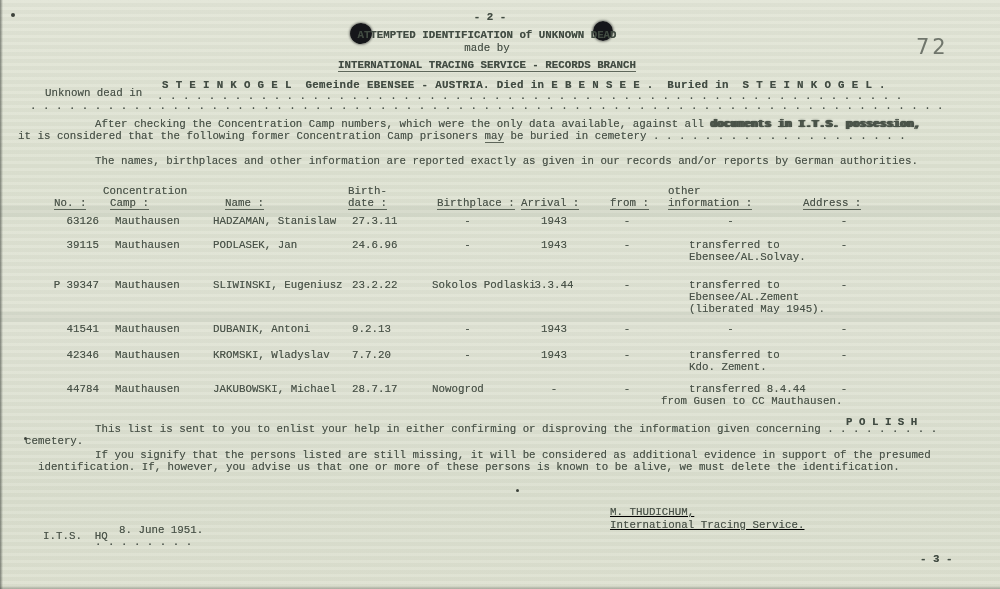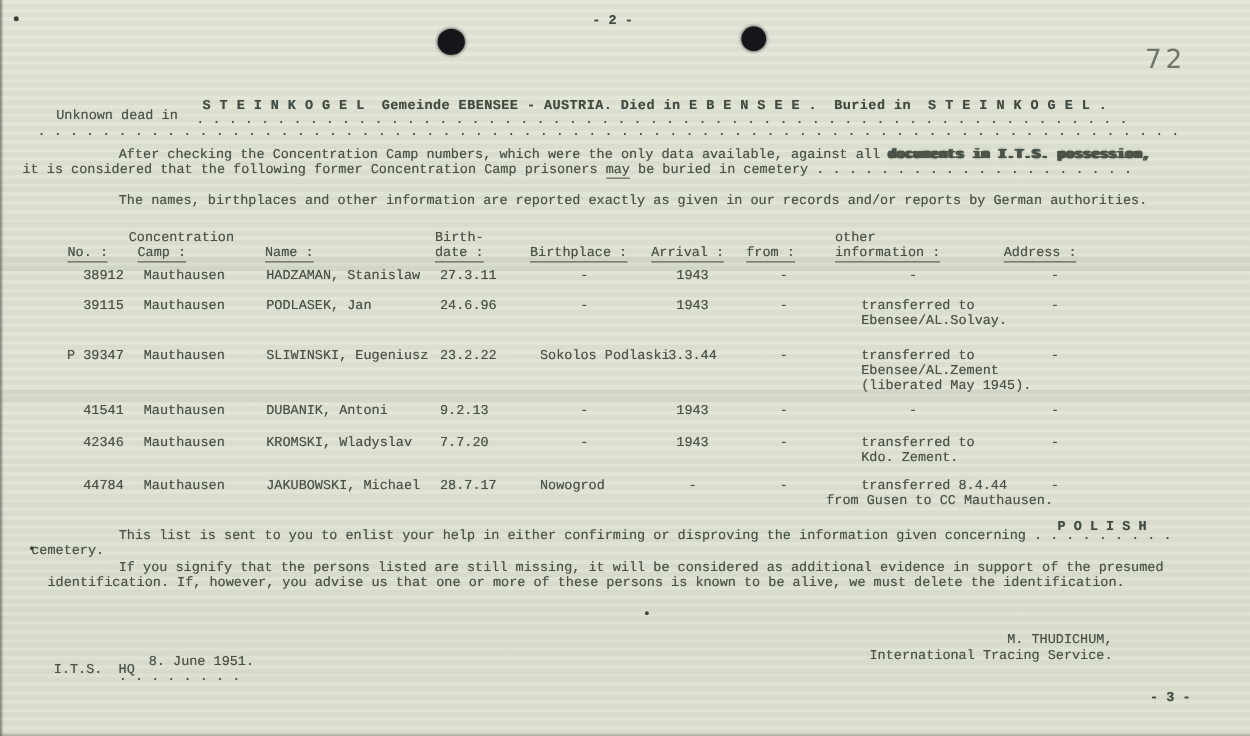--- a/index.html
+++ b/index.html
@@ -50,41 +50,46 @@
   .hul{border-bottom:1px solid rgba(70,80,68,.85);display:inline-block;padding-bottom:0;}
   td.no{text-align:right;padding-right:4px !important;}
   td.pl12{padding-left:12px !important;}
   td.pl5{padding-left:5px !important;}
   td.pl4{padding-left:4px !important;}
   td.c{text-align:center;}
   td.il{padding-left:28px !important;}
   td.il0{padding-left:0 !important;text-indent:28px;}
   tr.h24{height:24px;} tr.h40{height:40px;} tr.h44{height:44px;}
   tr.h26{height:26px;} tr.h34{height:34px;} tr.h28{height:28px;}
-  .ml7{margin-left:7px;} .ml4{margin-left:0;} .ml5{margin-left:4px;} .ml6{margin-left:6px;} .ml3{margin-left:3px;}
+  .ml7{margin-left:7px;} .ml4{margin-left:0;} .ml5{margin-left:17px;} .ml6{margin-left:6px;} .ml3{margin-left:3px;}
 </style>
 </head>
 <body>
 
 <div id="paper">
 
   <div class="edge-left"></div>
   <div class="edge-bottom"></div>
   <div class="band" style="top:205px;height:12px;"></div>
   <div class="band" style="top:312px;height:10px;"></div>
 
   <div class="speck" style="left:11px;top:13px;width:4px;height:4px;"></div>
   <div class="speck" style="left:24px;top:437px;width:3px;height:3px;"></div>
   <div class="speck" style="left:516px;top:489px;width:3px;height:3px;"></div>
 
   <div class="hole" style="left:350px;top:23px;width:22px;height:21px;"></div>
   <div class="hole" style="left:593px;top:21px;width:20px;height:20px;"></div>
 
   <div class="t b" style="left:430px;top:11px;width:120px;text-align:center;">- 2 -</div>
 
+  <div style="position:absolute;left:287px;top:29px;width:400px;text-align:center;">
+    <div class="t b" style="position:static;">ATTEMPTED IDENTIFICATION of UNKNOWN DEAD</div>
+    <div class="t" style="position:static;margin-top:1px;">made by</div>
+    <div style="margin-top:1px;"><span class="t b ul" style="position:static;">INTERNATIONAL TRACING SERVICE - RECORDS BRANCH</span></div>
+  </div>
 
   <div class="stamp" style="left:916px;top:35px;">72</div>
 
   <div class="t b" style="left:162px;top:79px;letter-spacing:.35px;">S T E I N K O G E L  Gemeinde EBENSEE - AUSTRIA. Died in E B E N S E E .  Buried in  S T E I N K O G E L .</div>
   <div class="t" style="left:45px;top:87px;">Unknown dead in</div>
   <div class="t dots" style="left:157px;top:90px;">. . . . . . . . . . . . . . . . . . . . . . . . . . . . . . . . . . . . . . . . . . . . . . . . . . . . . . . . . .</div>
   <div class="t dots" style="left:30px;top:100px;">. . . . . . . . . . . . . . . . . . . . . . . . . . . . . . . . . . . . . . . . . . . . . . . . . . . . . . . . . . . . . . . . . . . . . . .</div>
 
   <div class="t" style="left:95px;top:118px;"><span>After checking the Concentration Camp numbers, which were the only data available, against all </span><span class="smudge">documents in I.T.S. possession,</span></div>
   <div class="t" style="left:18px;top:130px;"><span>it is considered that the following former Concentration Camp prisoners </span><span class="ul">may</span><span> be buried in cemetery </span><span class="dots">. . . . . . . . . . . . . . . . . . . .</span></div>
@@ -111,21 +116,21 @@
         <td><span class="hl ml4">Birth-</span><span class="hl ml4"><span class="hul">date :</span></span></td>
         <td><span class="hl ml5"><span class="hul">Birthplace :</span></span></td>
         <td><span class="hl ml6"><span class="hul">Arrival :</span></span></td>
         <td><span class="hl ml5"><span class="hul">from :</span></span></td>
         <td><span class="hl ml7">other</span><span class="hl ml7"><span class="hul">information :</span></span></td>
         <td><span class="hl ml3"><span class="hul">Address :</span></span></td>
       </tr>
     </thead>
     <tbody>
       <tr class="h24">
-        <td class="no">38912</td>
+        <td class="no">63126</td>
         <td class="pl12">Mauthausen</td>
         <td class="pl5">HADZAMAN, Stanislaw</td>
         <td class="pl4">27.3.11</td>
         <td class="c">-</td>
         <td class="c">1943</td>
         <td class="c">-</td>
         <td class="c">-</td>
         <td class="c">-</td>
       </tr>
       <tr class="h40">
@@ -190,21 +195,21 @@
       </tr>
     </tbody>
   </table>
 
   <div class="t b" style="left:846px;top:416px;">P O L I S H</div>
   <div class="t" style="left:95px;top:423px;"><span>This list is sent to you to enlist your help in either confirming or disproving the information given concerning </span><span class="dots">. . . . . . . . .</span></div>
   <div class="t" style="left:25px;top:435px;">cemetery.</div>
   <div class="t" style="left:95px;top:449px;">If you signify that the persons listed are still missing, it will be considered as additional evidence in support of the presumed</div>
   <div class="t" style="left:38px;top:461px;">identification. If, however, you advise us that one or more of these persons is known to be alive, we must delete the identification.</div>
 
-  <div style="position:absolute;left:640px;top:506px;width:250px;text-align:right;">
+  <div style="position:absolute;left:610px;top:506px;width:250px;text-align:left;text-decoration:underline;">
     <div class="t" style="position:static;">M. THUDICHUM,</div>
     <div class="t" style="position:static;margin-top:1px;">International Tracing Service.</div>
   </div>
 
   <div class="t" style="left:119px;top:524px;">8. June 1951.</div>
   <div class="t" style="left:43px;top:530px;">I.T.S.  HQ</div>
   <div class="t dots" style="left:95px;top:536px;">. . . . . . . .</div>
 
   <div class="t b" style="left:920px;top:553px;">- 3 -</div>
 

